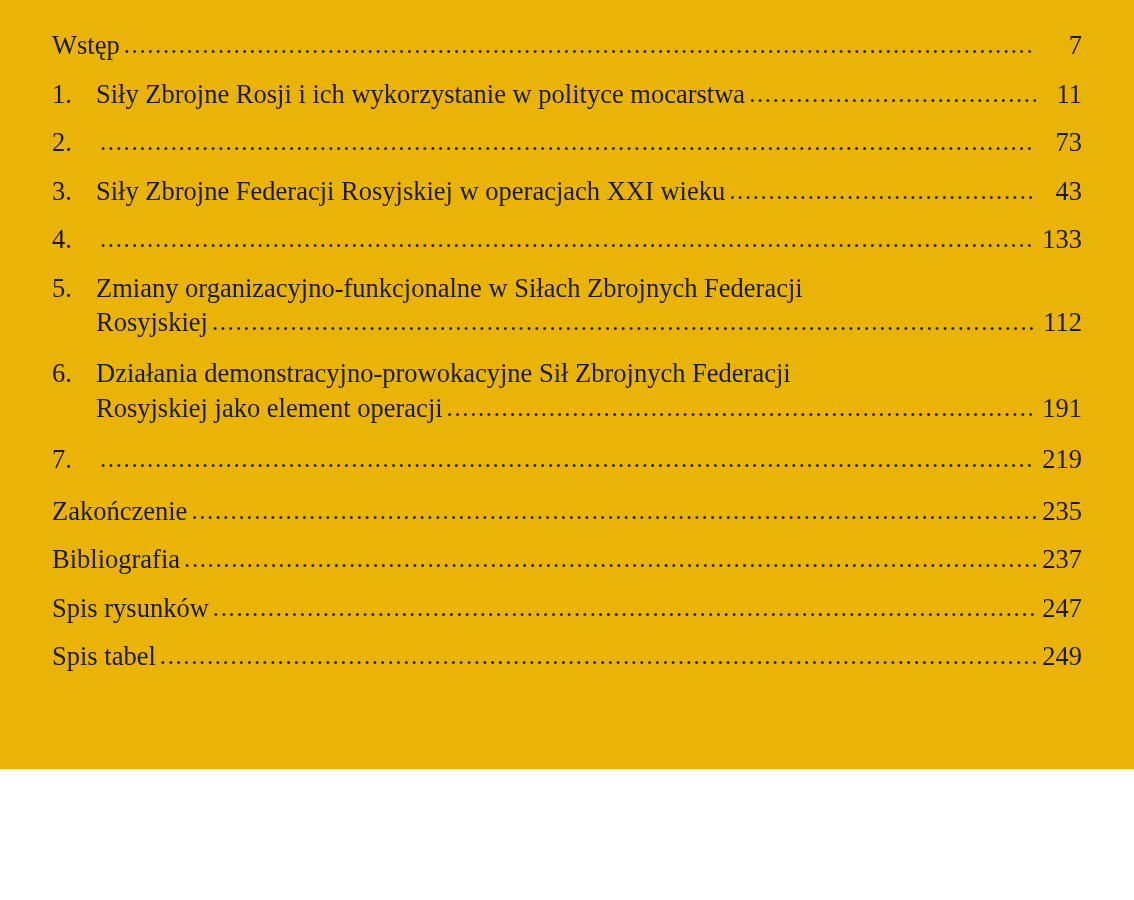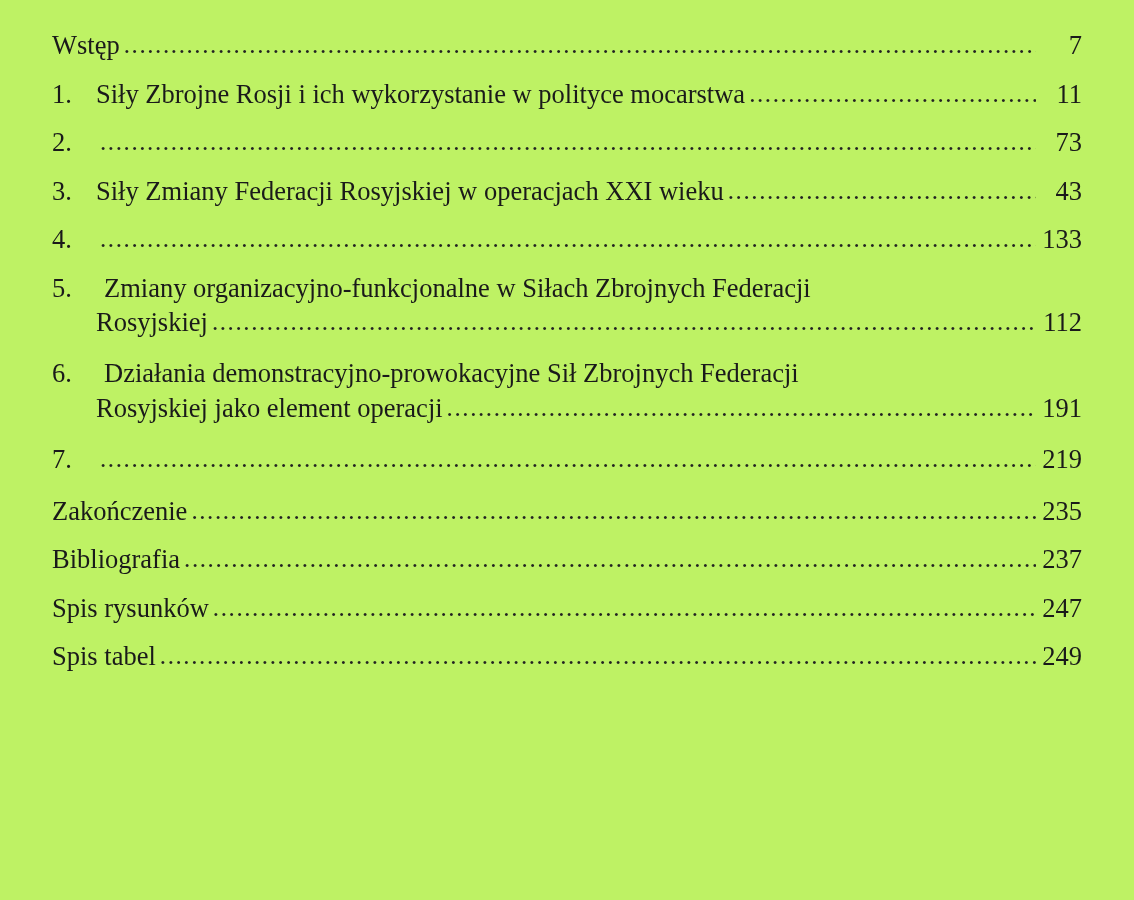--- a/index.html
+++ b/index.html
@@ -10,22 +10,22 @@
   body {
     width: 1134px;
     height: 900px;
     font-family: "Liberation Serif", serif;
     color: #1a1a1a;
     overflow: hidden;
   }
   .page {
     position: relative;
     width: 1134px;
-    height: 900px;
-    background: #bef264;
+    height: 769px;
+    background: #eab308;
     padding: 0;
     box-sizing: border-box;
   }
   .toc {
     position: absolute;
     left: 52px;
     top: 28px;
     width: 1030px;
   }
   .toc-entry {
@@ -76,21 +76,20 @@
   }
   .page-no {
     white-space: nowrap;
     text-align: right;
     min-width: 44px;
     font-size: 26.5px;
   }
   
   .line-first {
     white-space: normal;
-    margin-left: 8px;
   }
 </style>
 </head>
 <body>
 
 <div class="page">
   <div class="toc" id="toc">
       <div class="toc-entry tight">
         <div class="num empty"></div>
         <div class="body-col">
@@ -117,21 +116,21 @@
           <div class="line">
             <span class="leader">................................................................................................................................</span>
             <span class="page-no">73</span>
           </div>
         </div>
       </div>
       <div class="toc-entry tight">
         <div class="num">3.</div>
         <div class="body-col">
           <div class="line">
-            <span class="title">Siły Zmiany Federacji Rosyjskiej w operacjach XXI wieku</span>
+            <span class="title">Siły Zbrojne Federacji Rosyjskiej w operacjach XXI wieku</span>
             <span class="leader">................................................................................................................................</span>
             <span class="page-no">43</span>
           </div>
         </div>
       </div>
       <div class="toc-entry tight">
         <div class="num">4.</div>
         <div class="body-col">
           <div class="line">
             <span class="leader">................................................................................................................................</span>

